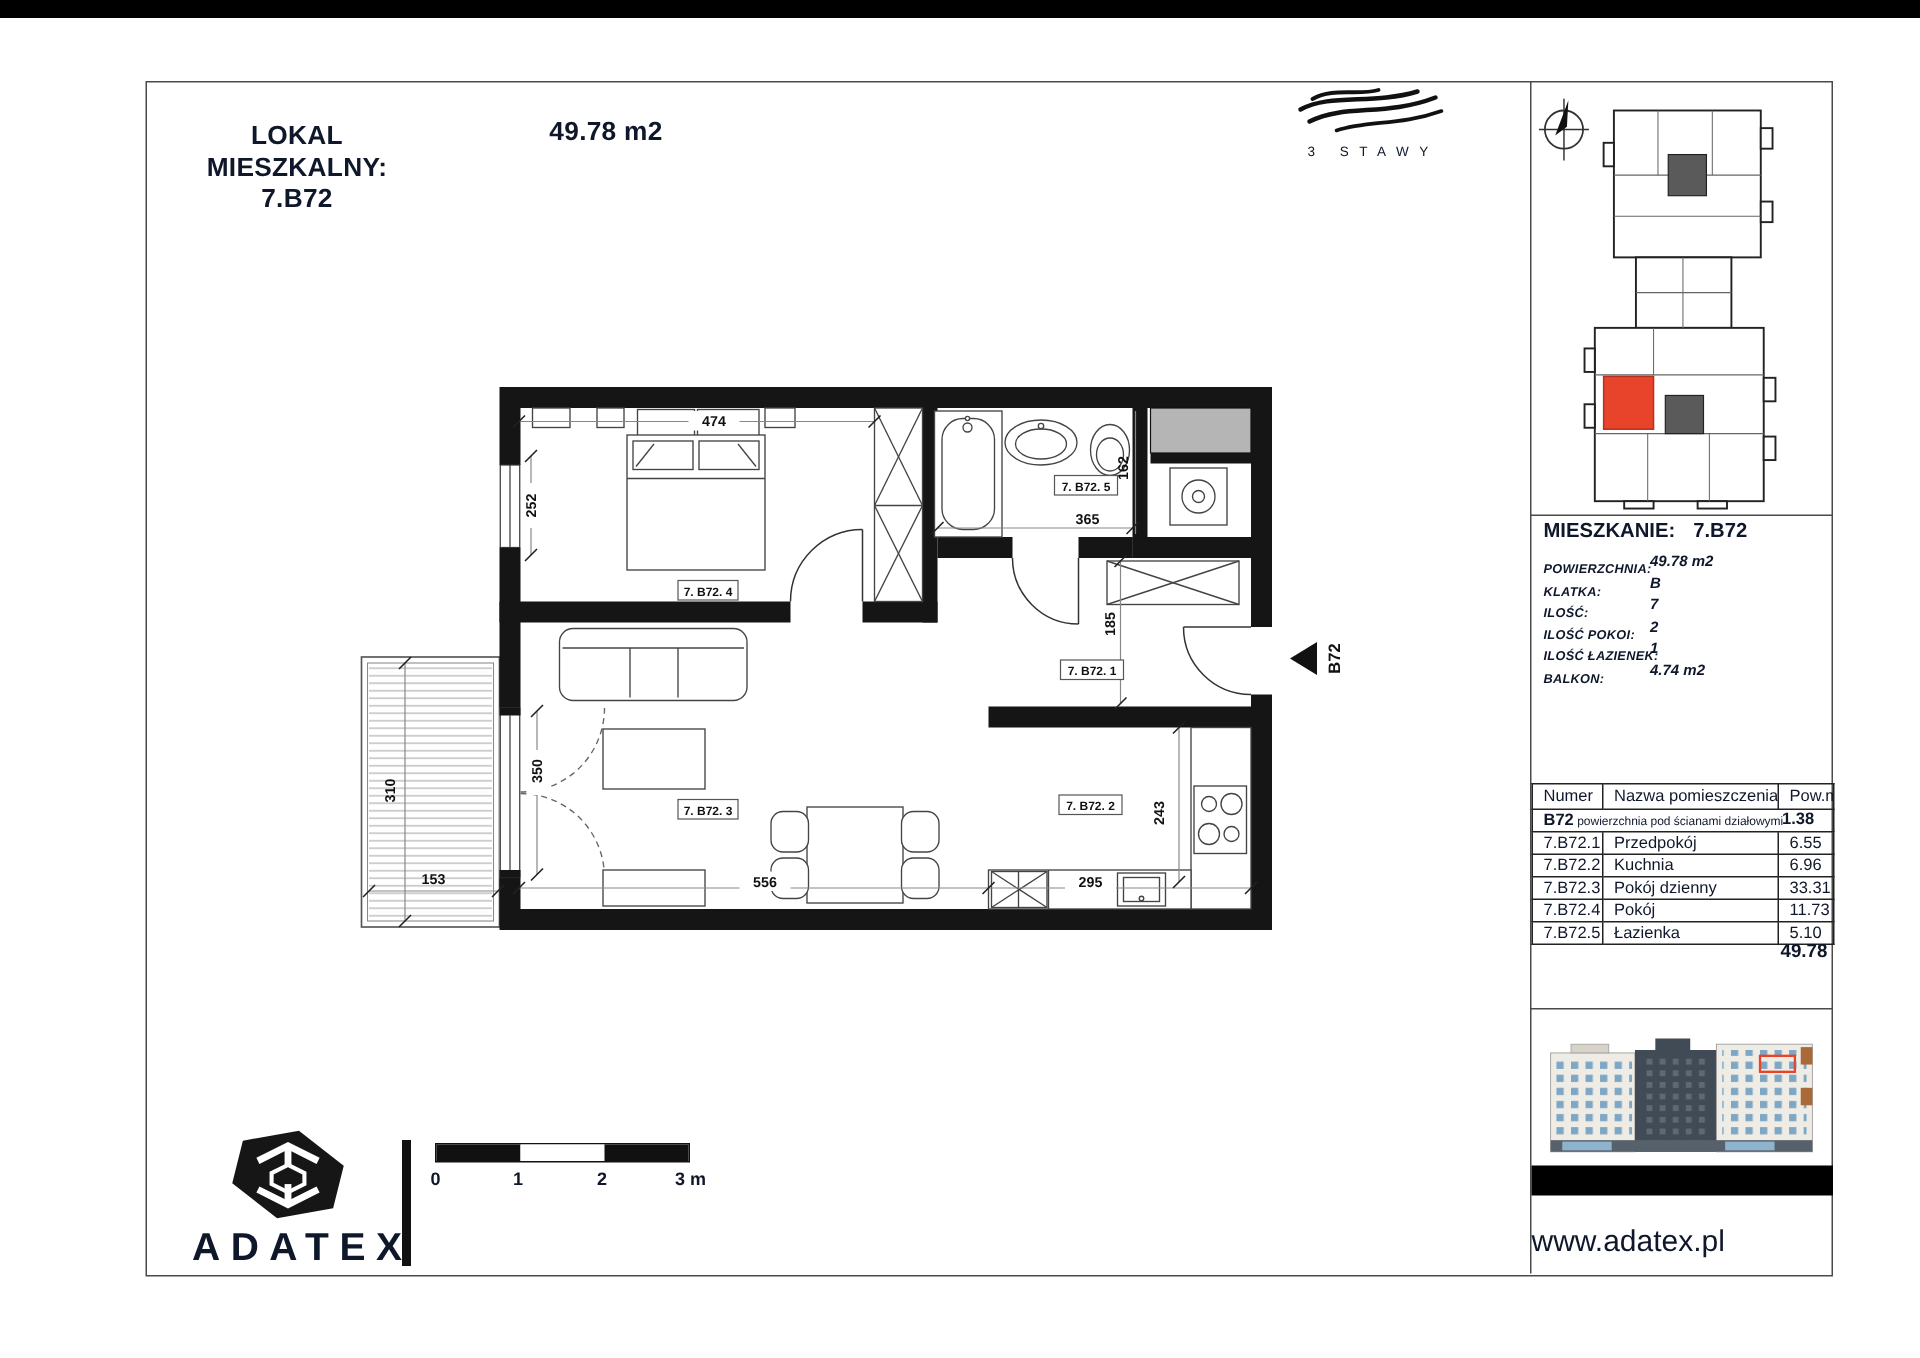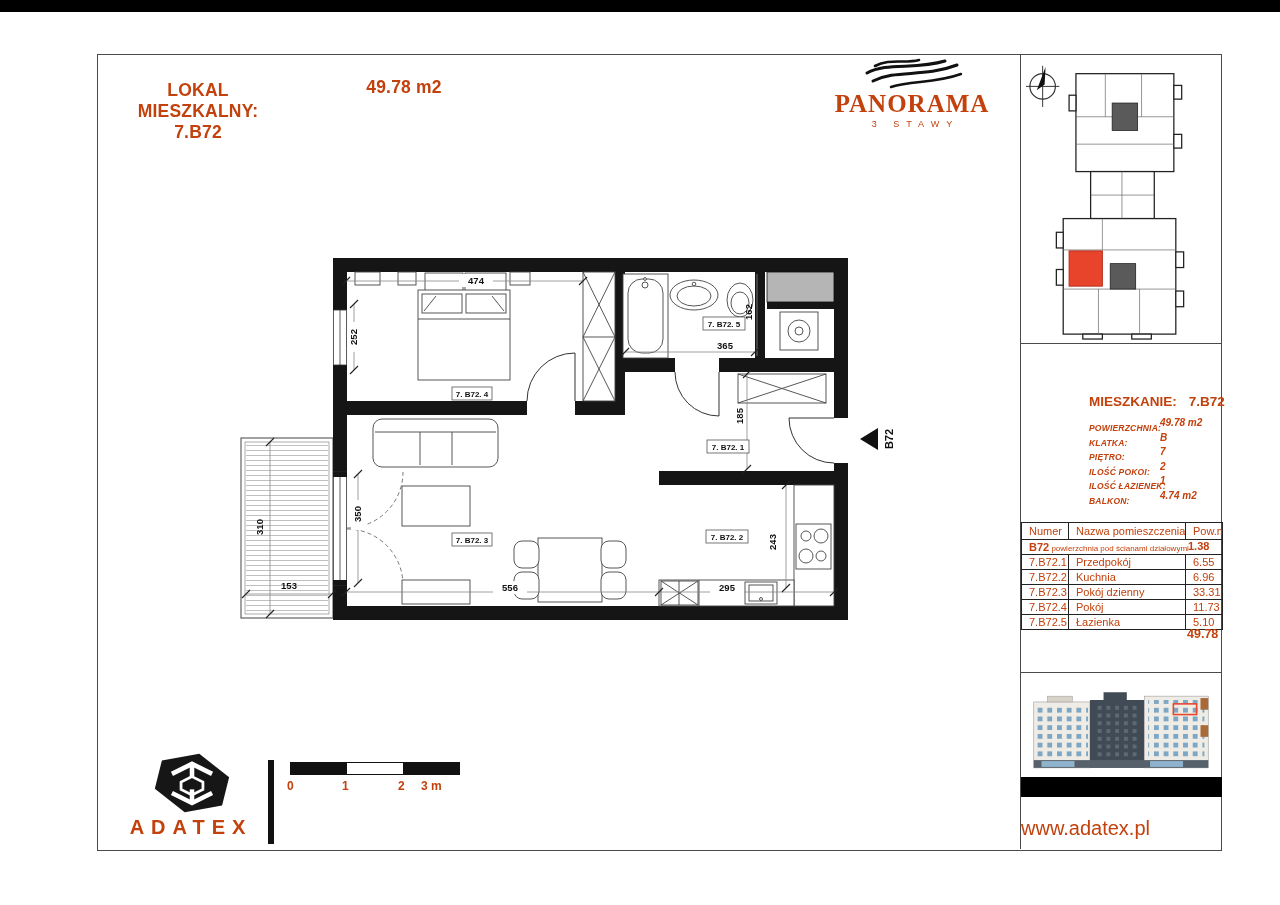--- a/index.html
+++ b/index.html
@@ -1,50 +1,50 @@
 <!DOCTYPE html>
 <html><head>
 <meta charset="utf-8">
 <style>
   html,body{margin:0;padding:0;background:#fff;}
   .canvas{position:relative;width:1280px;height:905px;background:#fff;overflow:hidden;
-          font-family:"Liberation Sans",sans-serif;color:#c2410c;}
+          font-family:"Liberation Sans",sans-serif;color:#0f172a;}
   .abs{position:absolute;}
   .topbar{left:0;top:0;width:1280px;height:12px;background:#000;}
   .frame{left:97px;top:54px;width:1123px;height:795px;border:1.5px solid #4a4a4a;}
   
   .hblock{text-align:center;font-weight:600;font-size:17.5px;line-height:21px;letter-spacing:.2px;}
   .lokal{left:112px;top:80px;width:172px;}
   .pow{left:318px;top:77px;width:172px;}
   .brand{left:828px;top:56px;width:168px;text-align:center;}
   .brand-name{font-family:"Liberation Serif",serif;font-weight:700;font-size:25px;letter-spacing:1px;margin-top:-4px;}
   .brand-sub{font-size:9px;letter-spacing:7px;margin-top:1px;padding-left:7px;}
   
   .rightcol{left:1020px;top:54px;width:202px;height:795px;border-left:1.5px solid #4a4a4a;}
   .divider{left:1020px;width:202px;height:0;border-top:1.5px solid #4a4a4a;}
-  .info{left:1089px;top:346px;width:188px;margin-top:48px;}
+  .info{left:1029px;top:346px;width:188px;}
   .info-title{font-size:13.5px;font-weight:700;}
   .info-title .val{margin-left:12px;}
   .info-rows{margin-top:8px;}
   .irow{position:relative;height:14.6px;font-style:italic;}
   .irow .lab{font-size:8.5px;font-weight:700;letter-spacing:.2px;}
   .irow .val{position:absolute;left:71px;top:0;font-size:10px;font-weight:700;}
   
   table.rooms{position:absolute;left:1021px;top:522px;width:201px;border-collapse:collapse;
               font-size:11px;table-layout:fixed;}
   table.rooms td,table.rooms th{border:1px solid #222;padding:0 7px;height:14px;
               font-weight:400;text-align:left;overflow:hidden;white-space:nowrap;}
   table.rooms th{font-size:11px;height:16px;}
   th.c,td.c{text-align:center;}
   .sumcell{position:relative;font-size:8px;}
   .sumcode{font-size:11px;font-weight:700;}
   .sumval{position:absolute;left:166px;top:0;font-size:11px;font-weight:700;}
   .total{left:1187px;top:627px;font-size:12.5px;font-weight:700;}
   
-  .adatex-word{left:128px;top:816px;width:126px;text-align:center;font-size:20px;font-weight:700;
+  .adatex-word{left:128px;top:816px;width:126px;text-align:center;font-size:26px;font-weight:700;
                letter-spacing:7px;}
   .vbar{left:268px;top:760px;width:6px;height:84px;background:#111;}
   .scalebar{left:290px;top:762px;width:168px;height:11px;border:1.5px solid #111;display:flex;}
   .scalebar .seg{flex:1;}
   .seg.b{background:#111;} .seg.w{background:#fff;}
   .ticklab{top:779px;font-size:12px;font-weight:600;}
   .site{left:1021px;top:817px;width:201px;text-align:left;font-size:20px;font-weight:500;}
   .blackband{left:1021px;top:777px;width:201px;height:20px;background:#000;}
   svg text{font-family:"Liberation Sans",sans-serif;}
 </style>
@@ -66,21 +66,20 @@
 
   <div class="abs brand">
     <svg width="110" height="34" viewBox="0 0 110 34">
       <g fill="none" stroke="#111" stroke-linecap="round">
         <path d="M18 10 C 32 2, 48 8, 62 4" stroke-width="2.6"></path>
         <path d="M10 17 C 30 6, 58 14, 88 5" stroke-width="3"></path>
         <path d="M16 25 C 40 13, 66 22, 100 9" stroke-width="3"></path>
         <path d="M34 31 C 55 24, 76 28, 104 18" stroke-width="2.4"></path>
       </g>
     </svg>
-    <div class="brand-name">PANORAMA</div>
     <div class="brand-sub">3 STAWY</div>
   </div>
 
   <div class="abs rightcol"></div>
   <div class="abs divider" style="top:343px;"></div>
   <div class="abs divider" style="top:672px;"></div>
 
   <svg class="abs" style="left:1022px;top:58px;" width="196" height="282" viewBox="0 0 200 288">
     <g>
       <circle cx="21" cy="29" r="13" fill="none" stroke="#333" stroke-width="1.2"></circle>
@@ -120,21 +119,21 @@
     <rect x="48" y="197" width="34" height="36" fill="#e8432b" stroke="#b5301d" stroke-width="1"></rect>
   </svg>
 
   <div class="abs info">
     <div class="info-title">
       <span>MIESZKANIE:</span><span class="val">7.B72</span>
     </div>
     <div class="info-rows">
       <div class="irow"><span class="lab">POWIERZCHNIA:</span><span class="val">49.78  m2</span></div>
       <div class="irow"><span class="lab">KLATKA:</span><span class="val">B</span></div>
-      <div class="irow"><span class="lab">PIĘTRO:</span><span class="val">7</span></div>
+      <div class="irow"><span class="lab">ILOŚĆ:</span><span class="val">7</span></div>
       <div class="irow"><span class="lab">ILOŚĆ POKOI:</span><span class="val">2</span></div>
       <div class="irow"><span class="lab">ILOŚĆ ŁAZIENEK:</span><span class="val">1</span></div>
       <div class="irow"><span class="lab">BALKON:</span><span class="val">4.74 m2</span></div>
     </div>
   </div>
 
   <table class="rooms">
     <colgroup>
         <col style="width:47px">
         <col style="width:117px">
@@ -222,21 +221,21 @@
 
   <div class="abs vbar"></div>
   <div class="abs scalebar">
     <div class="seg b"></div>
       <div class="seg w"></div>
       <div class="seg b"></div>
   </div>
   <span class="abs ticklab" style="left:287px;">0</span>
   <span class="abs ticklab" style="left:342px;">1</span>
   <span class="abs ticklab" style="left:398px;">2</span>
-  <span class="abs ticklab" style="left:421px;text-align:center;">3 m</span>
+  <span class="abs ticklab" style="left:450px;text-align:center;">3 m</span>
 
   <svg class="abs" style="left:238px;top:248px;" width="660" height="385" viewBox="0 0 660 385">
     <defs>
       <pattern id="hatchP" width="5" height="5" patternUnits="userSpaceOnUse">
         <path d="M0 2.5 H5" stroke="#b9b9b9" stroke-width="0.9"></path>
       </pattern>
     </defs>
 
     <g>
       <rect x="8" y="195" width="82" height="170" fill="url(#hatchP)"></rect>

